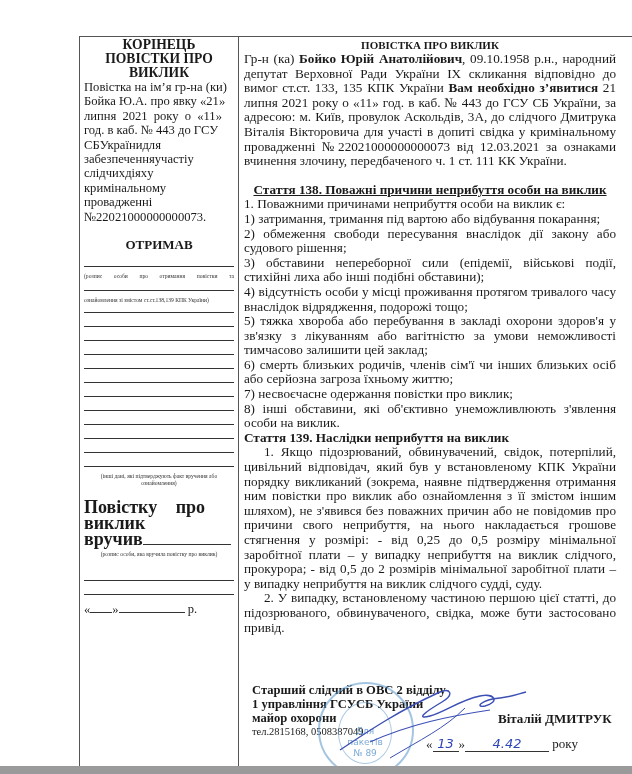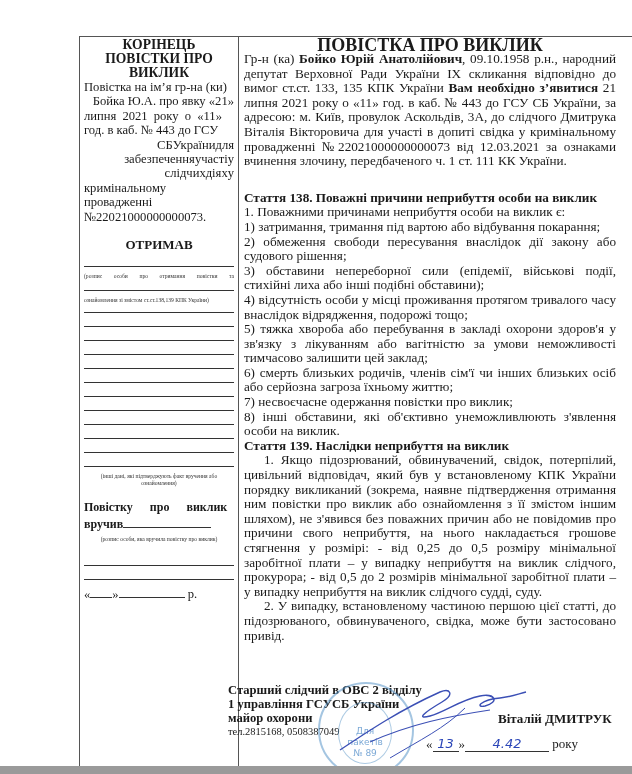--- a/index.html
+++ b/index.html
@@ -25,50 +25,50 @@
     position:absolute; left:238px; top:36px; width:1px; height:730px; background:#555;
   }
   
   .stub {
     position:absolute; left:84px; top:38px; width:150px;
     font-size:12.6px; line-height:14.4px;
   }
   .stub .title {
     text-align:center; font-weight:bold; font-size:13.6px; line-height:14px;
   }
-  .stub .just-row { display:flex; justify-content:flex-end; }
+  .stub .just-row { display:flex; justify-content:flex-start; }
   .stub .recv {
     text-align:center; font-weight:bold; font-size:13px; margin-top:14px;
   }
   .line {
     border-bottom:1px solid #333; height:0; margin:0;
   }
   .tiny {
     font-size:5.6px; line-height:7px; color:#333;
   }
   .tiny-just { display:flex; justify-content:space-between; }
   .stub .served {
-    font-weight:bold; font-size:12px; line-height:16px;
+    font-weight:bold; font-size:18px; line-height:16px;
   }
   
   .notice {
     position:absolute; left:244px; top:38px; width:372px;
     font-size:13.2px; line-height:14.6px;
   }
   .notice .title {
-    text-align:center; font-weight:bold; font-size:18px; line-height:14px;
+    text-align:center; font-weight:bold; font-size:11px; line-height:14px;
   }
   .notice p { margin:0; text-align:justify; }
   .notice .art-title {
-    text-align:left; font-weight:bold; margin-top:22px;
+    text-align:center; font-weight:bold; margin-top:14px;text-decoration:underline;
   }
   .notice .art-title2 { font-weight:bold; }
   .notice .indent { text-indent:20px; }
   .sign {
-    position:absolute; left:228px; top:683px; width:380px;
+    position:absolute; left:252px; top:683px; width:380px;
     font-size:12.6px; line-height:14px;
   }
   .sign .b { font-weight:bold; }
   .sign .tel { font-size:10.5px; }
   .sign-name {
     position:absolute; left:498px; top:711px; font-weight:bold; font-size:13px;
   }
   .sign-date {
     position:absolute; left:426px; top:736px; font-size:13px;
   }

